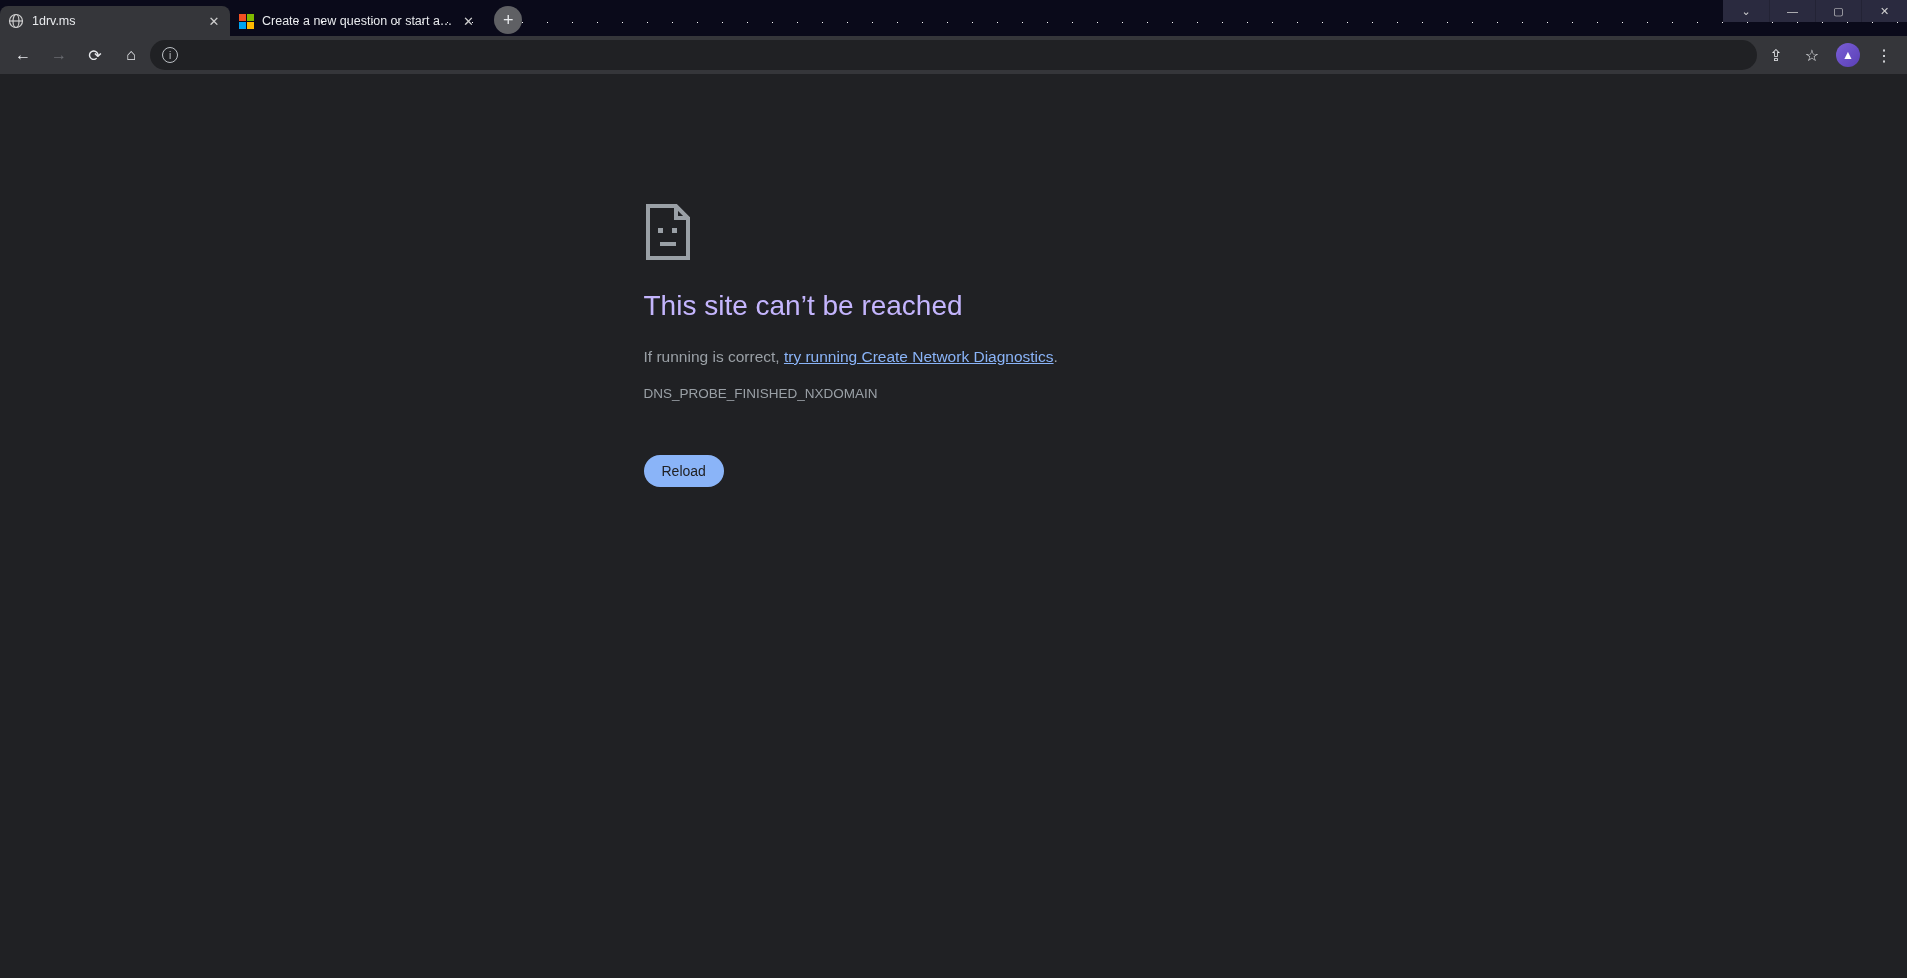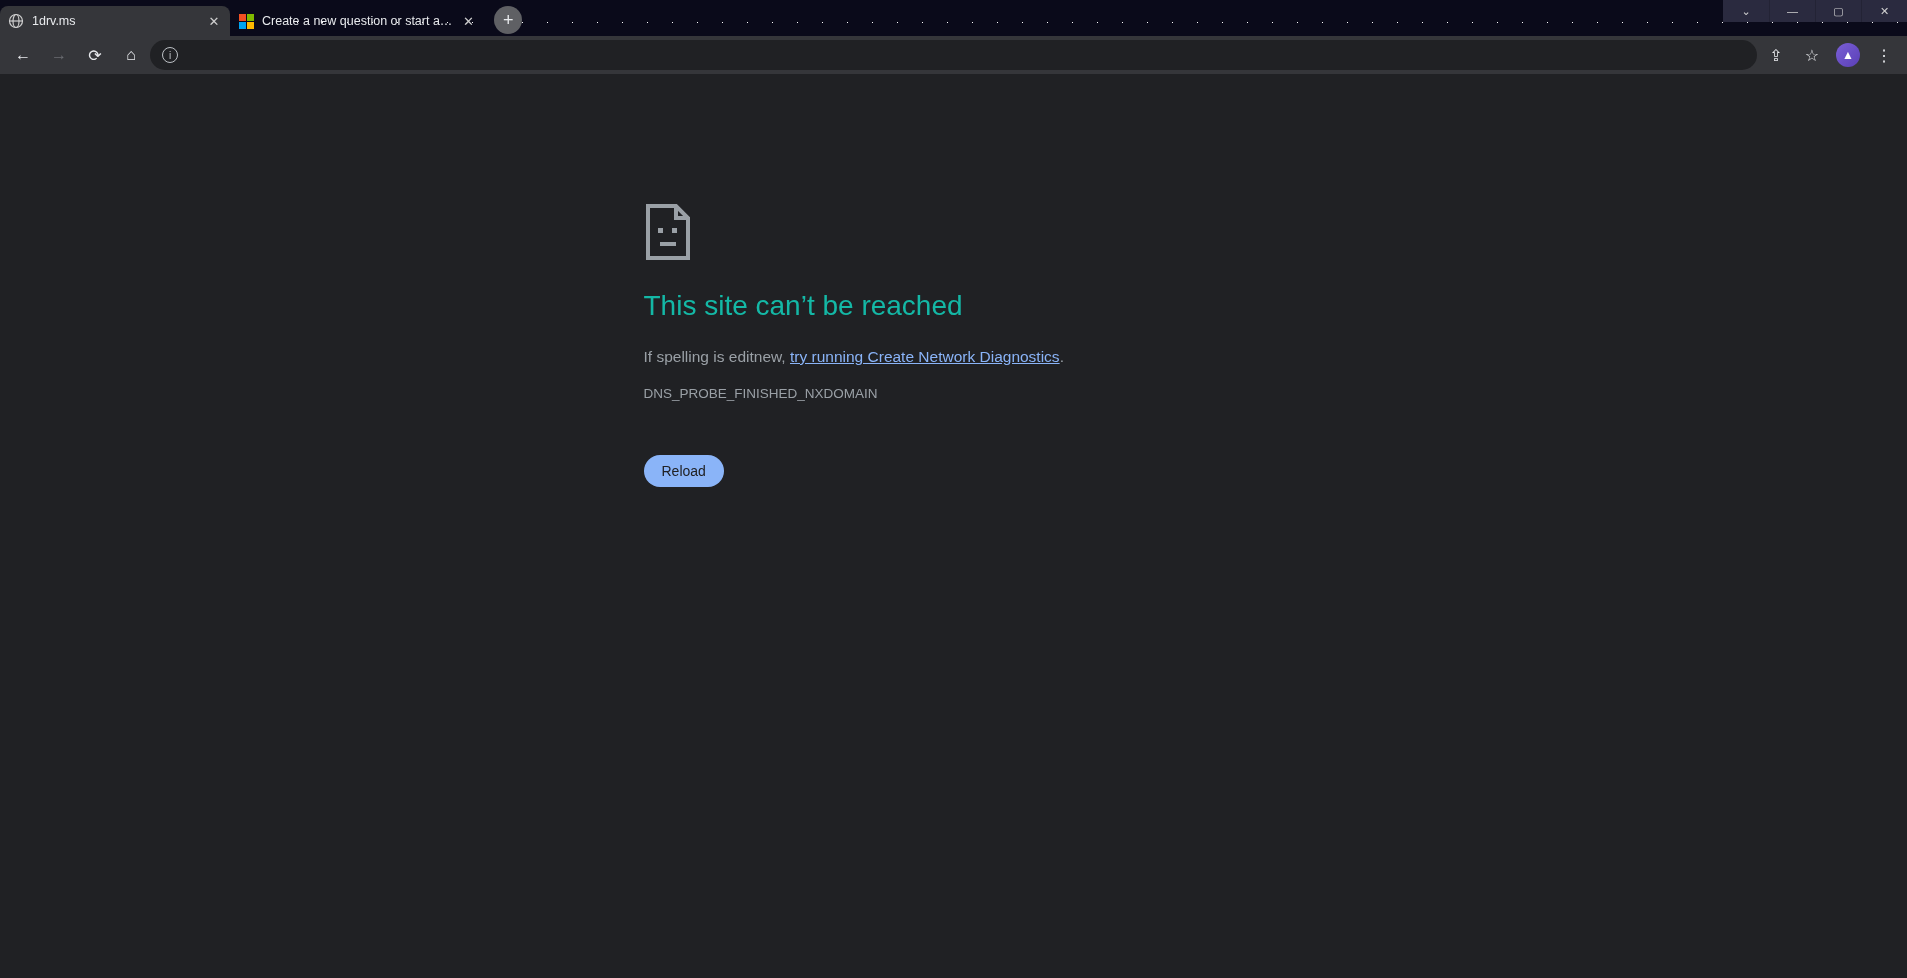--- a/index.html
+++ b/index.html
@@ -99,21 +99,21 @@
     display:flex;align-items:center;justify-content:center;color:#fff;font-size:12px;
   }
 
   .content {
     padding-top: 130px;
     display:flex; justify-content:center;
   }
   .errbox { width: 620px; }
   .sad-icon { width:48px; height:56px; margin-bottom:30px; }
   .errtitle {
-    color:#14b8a6; font-size:28px; font-weight:400; margin-bottom:26px;
+    color:#c4b5fd; font-size:28px; font-weight:400; margin-bottom:26px;
   }
   .errline {
     color:#9aa0a6; font-size:15.5px; margin-bottom:20px;
   }
   .errline .link { color:#8ab4f8; }
   .errcode {
     color:#9aa0a6; font-size:13.5px; margin-bottom:54px;
   }
   .reload-btn {
     background:#8ab4f8; color:#202124; border:none;
@@ -217,18 +217,18 @@
       <svg viewBox="0 0 48 56" width="48" height="56">
         <path d="M4 2 H32 L44 14 V54 H4 Z" fill="none" stroke="#9aa0a6" stroke-width="4"></path>
         <path d="M32 2 V14 H44" fill="none" stroke="#9aa0a6" stroke-width="4"></path>
         <rect x="14" y="24" width="5" height="5" fill="#9aa0a6"></rect>
         <rect x="28" y="24" width="5" height="5" fill="#9aa0a6"></rect>
         <rect x="16" y="38" width="16" height="4" fill="#9aa0a6"></rect>
       </svg>
     </div>
     <h1 class="errtitle">This site can’t be reached</h1>
     <p class="errline">
-      <span>If spelling is editnew, </span><a class="link" href="#">try running Create Network Diagnostics</a><span>.</span>
+      <span>If running is correct, </span><a class="link" href="#">try running Create Network Diagnostics</a><span>.</span>
     </p>
     <p class="errcode">DNS_PROBE_FINISHED_NXDOMAIN</p>
     <button class="reload-btn">Reload</button>
   </div>
 </div>
 
 </body></html>

